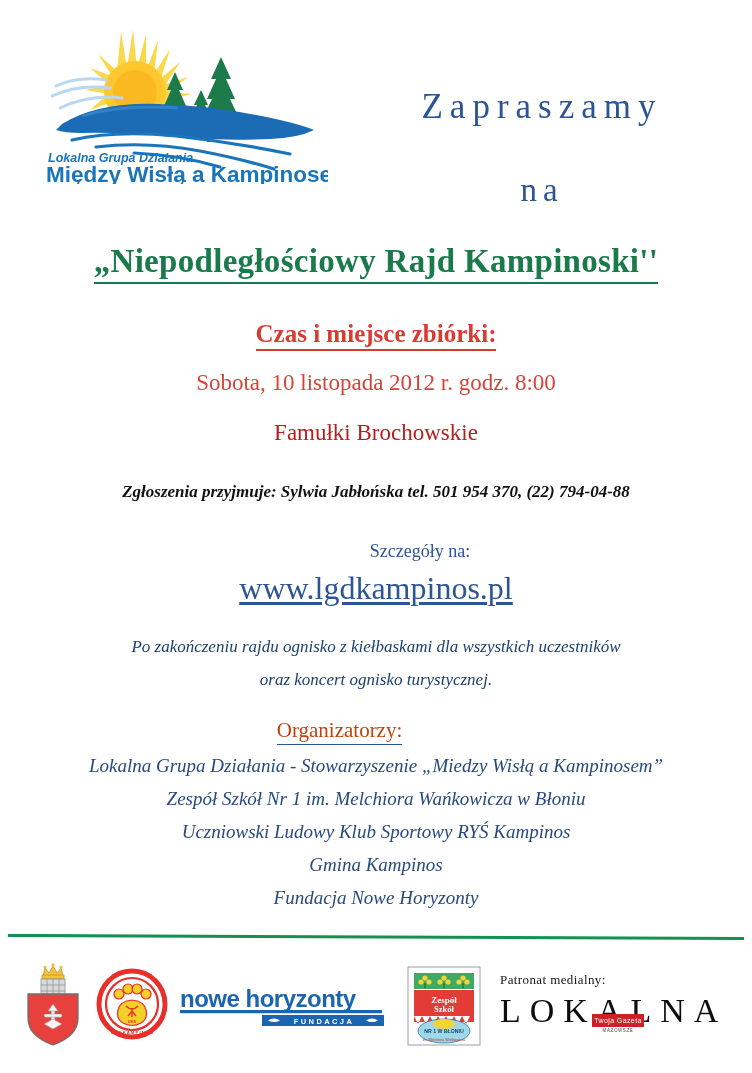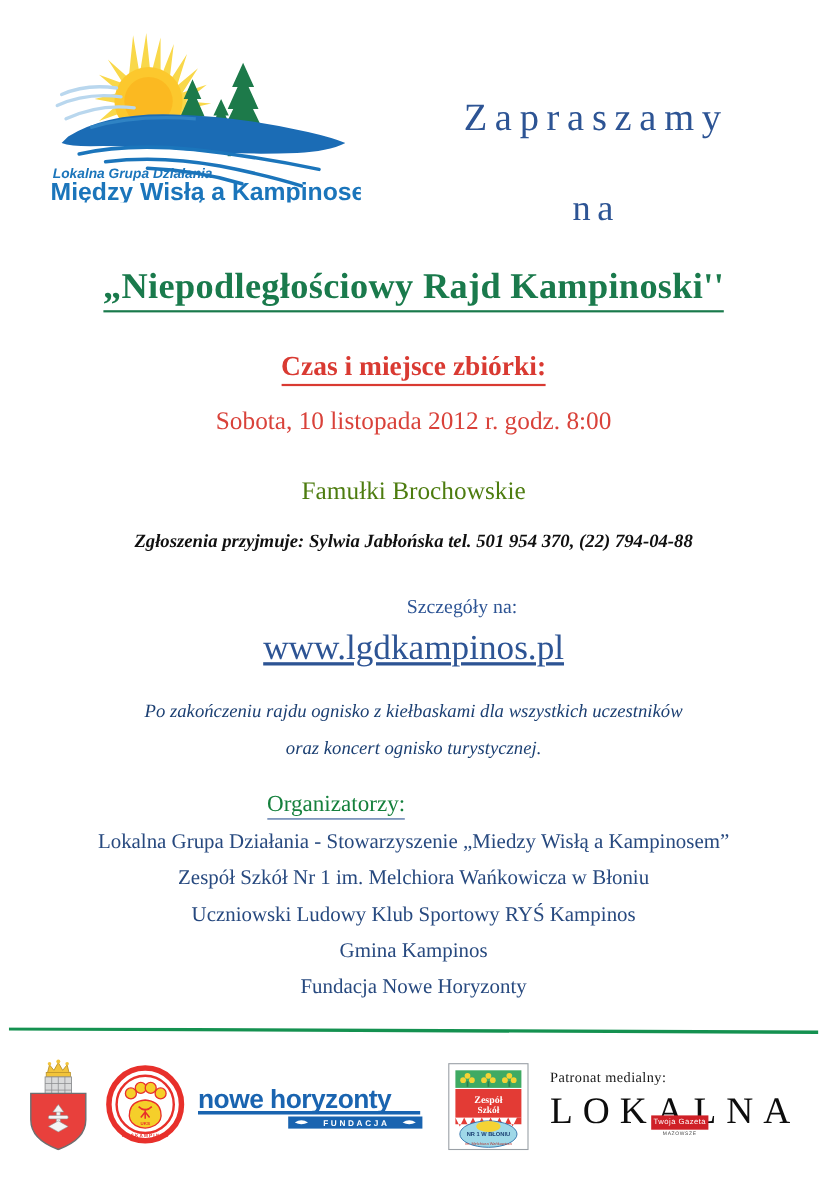--- a/index.html
+++ b/index.html
@@ -94,23 +94,22 @@
     text-align: center;
     color: #d9423a;
     font-size: 23px;
   }
   .red-line2 {
     position: absolute;
     left: 0;
     top: 420px;
     width: 752px;
     text-align: center;
-    color: #4d7c0f;
+    color: #b91c1c;
     font-size: 23px;
-    margin-top: 14px;
   }
 
   
   .contact {
     position: absolute;
     left: 0;
     top: 482px;
     width: 752px;
     text-align: center;
     color: #101010;
@@ -157,33 +156,35 @@
   .note-1 { top: 637px; }
   .note-2 { top: 670px; }
 
   
   .org-head {
     position: absolute;
     left: 0;
     top: 718px;
     width: 611px;
     text-align: center;
-    color: #15803d;
+    color: #c2410c;
     font-size: 21px;
+    padding-left: 34px;
   }
   .org-head .u {
     border-bottom: 1.5px solid #2d5494;
     padding-bottom: 2px;
   }
   .org-list {
     position: absolute;
     left: 0;
     top: 756px;
     width: 752px;
     text-align: center;
+    font-style: italic;
   }
   .org-item {
     color: #27497f;
     font-size: 19px;
     line-height: 1;
     margin-bottom: 14px;
   }
 
   
   .divider {

